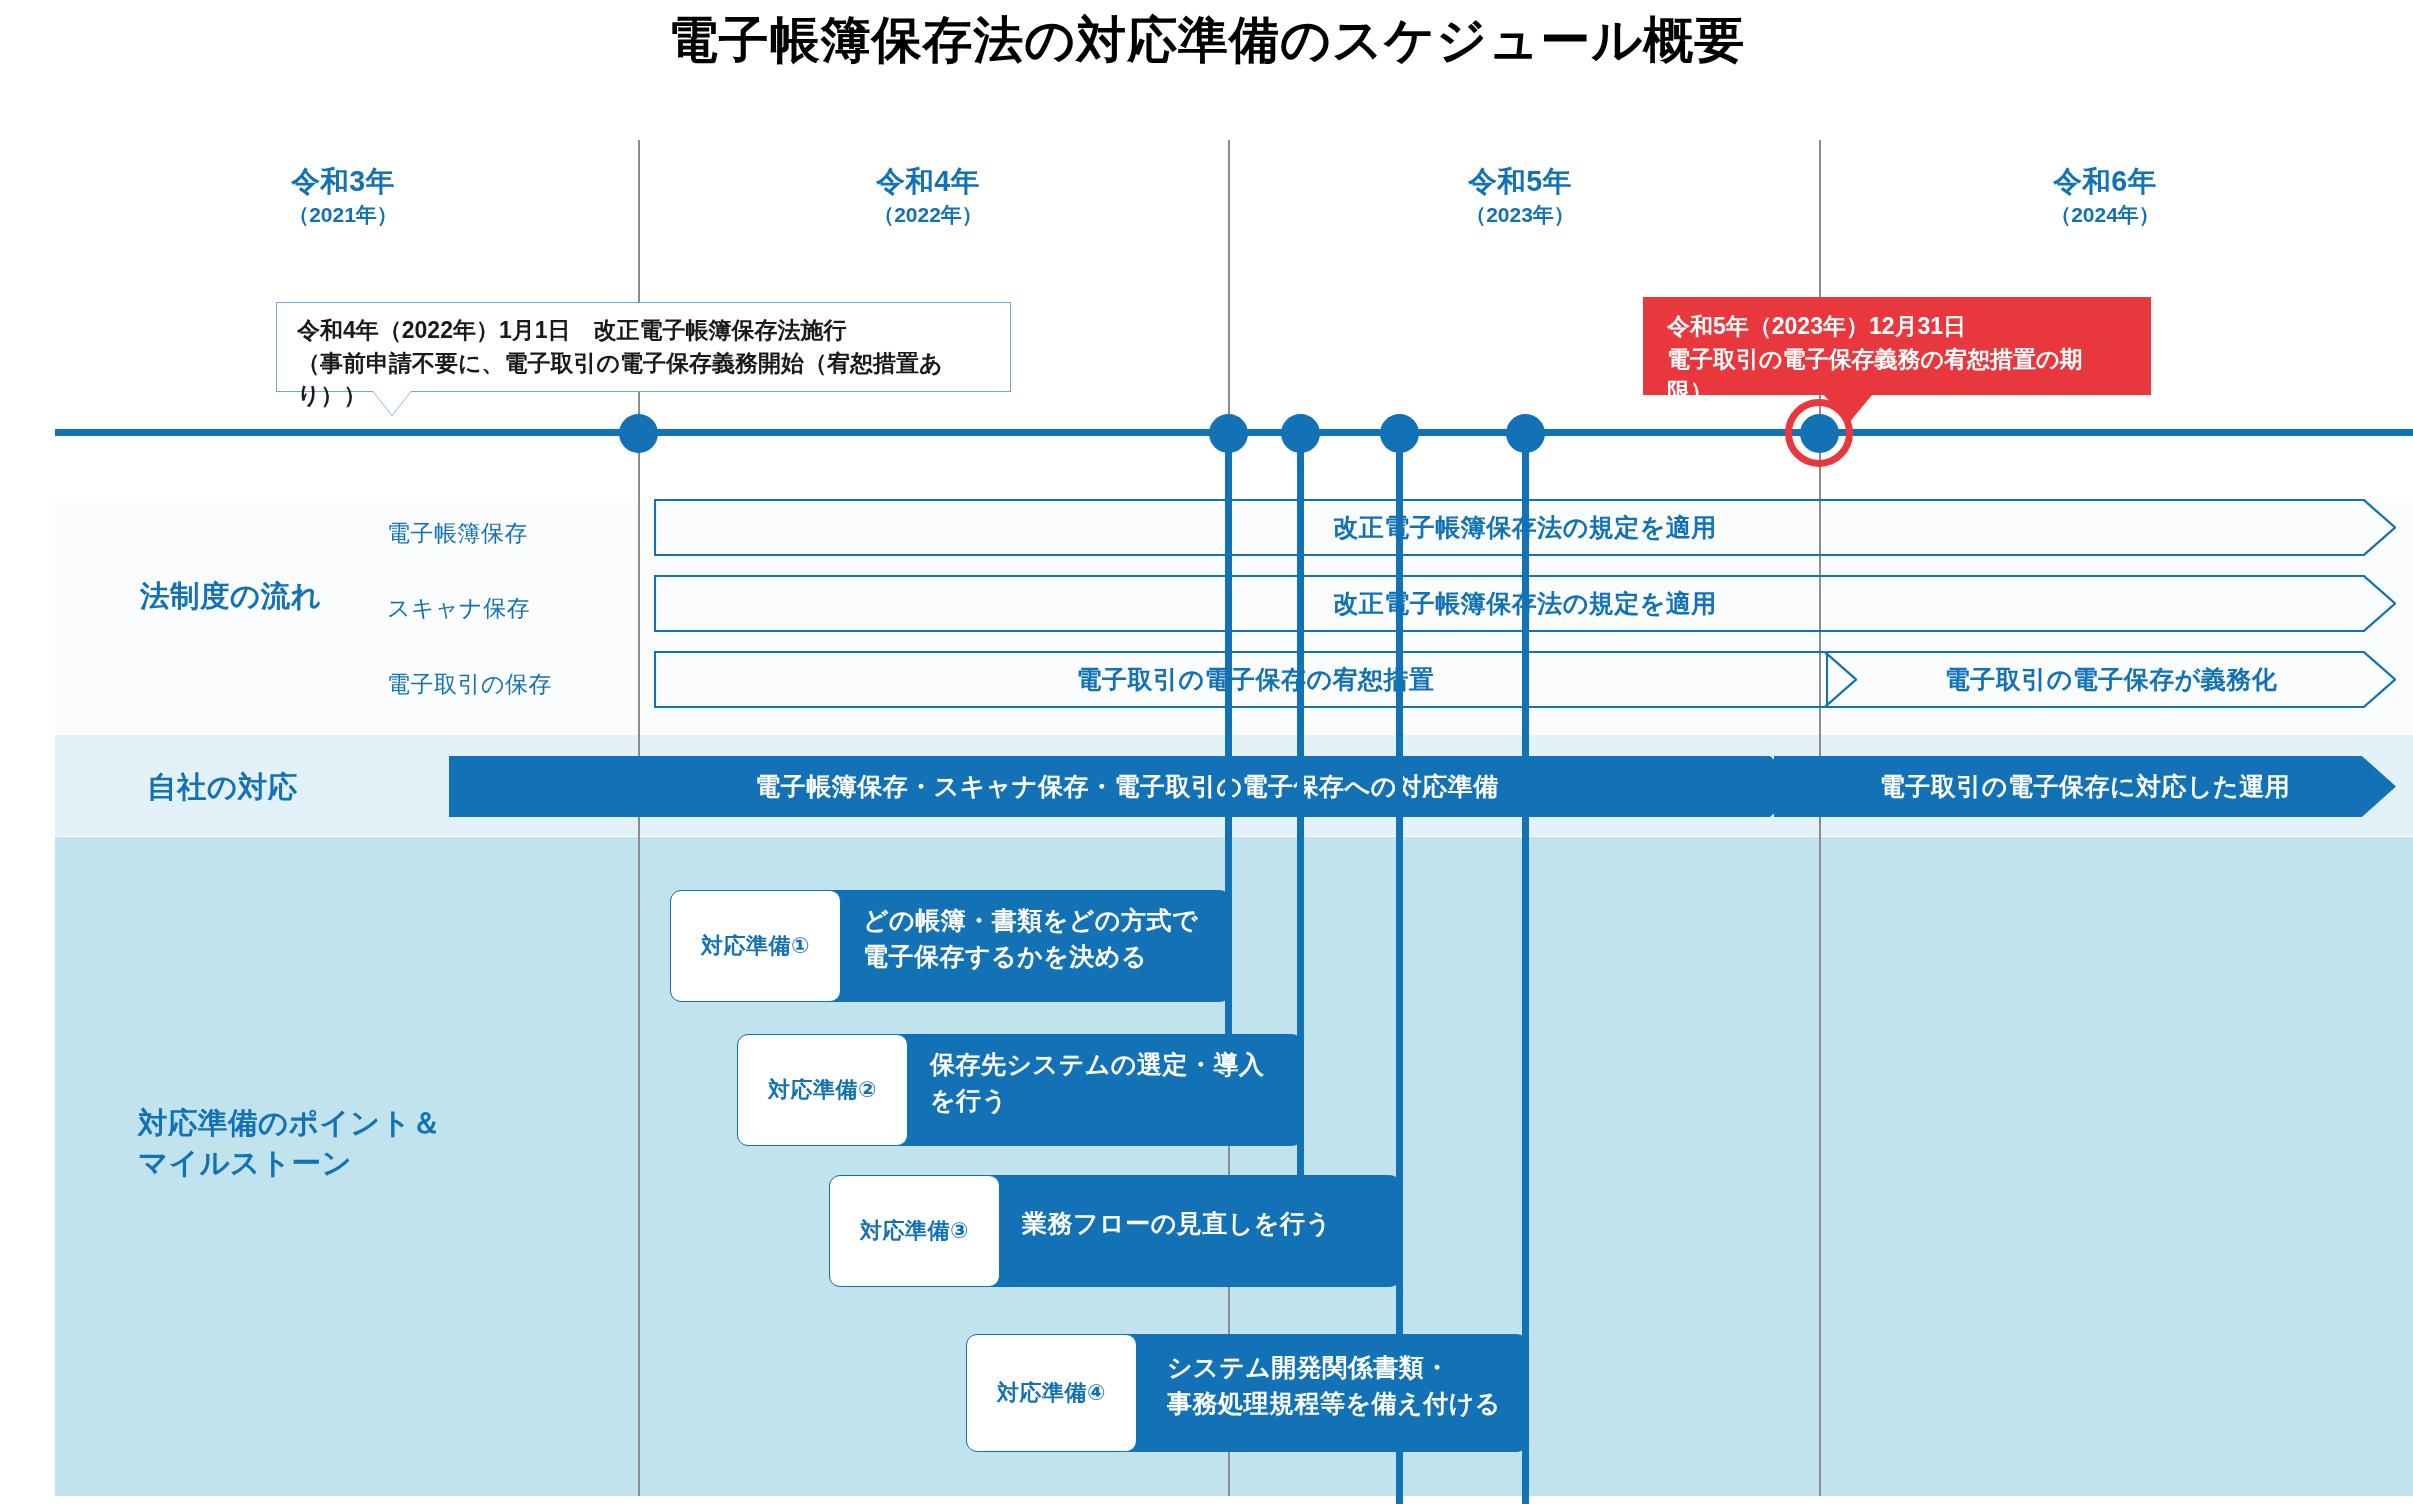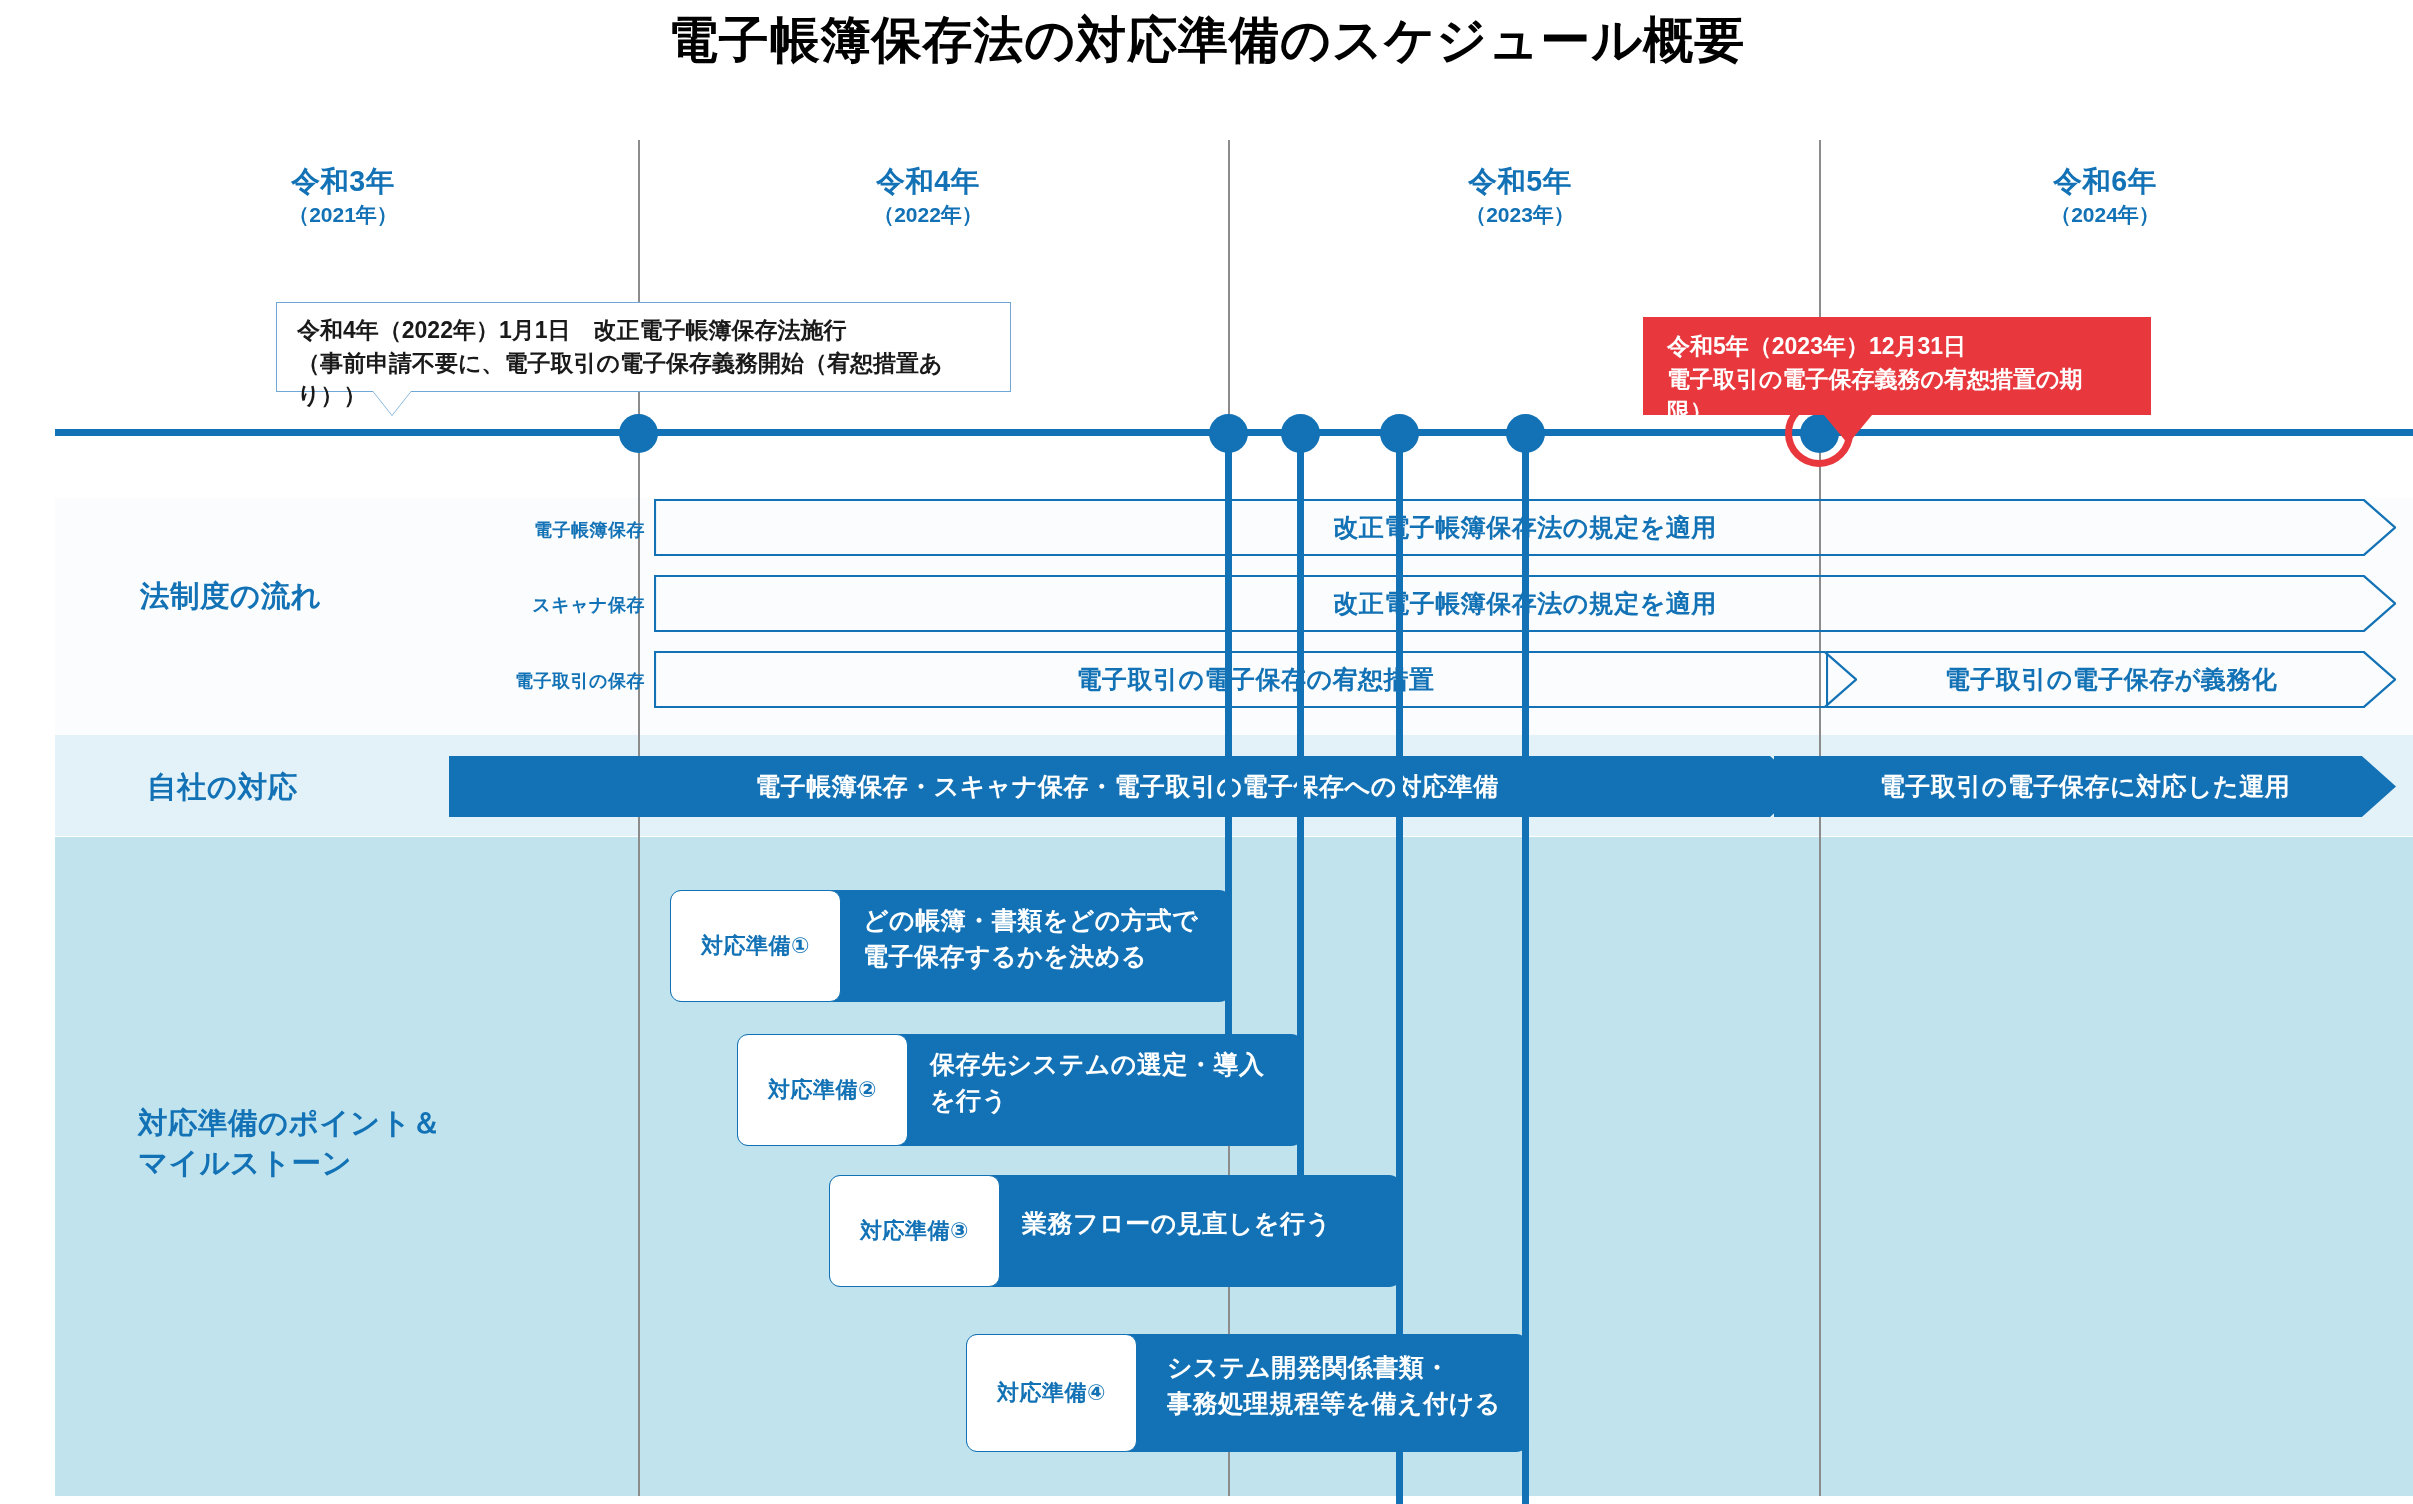--- a/index.html
+++ b/index.html
@@ -72,40 +72,39 @@
     border-left:19.4px solid transparent;border-right:19.4px solid transparent;
     border-top:24px solid #ffffff;
     filter:drop-shadow(0 1.8px 0 #6fa8d6);
   }
   .callout-red{
     position:absolute;left:1643px;top:297px;width:508px;height:98px;
     background:#e8383d;box-sizing:border-box;
     padding:13px 24px 0 24px;
     color:#ffffff;font-size:23px;line-height:1.42;font-weight:bold;
     z-index:7;
-    margin-top:20px;
   }
   .callout-red .tail{
     position:absolute;left:181px;top:98px;width:0;height:0;
     border-left:24px solid transparent;border-right:24px solid transparent;
     border-top:29.5px solid #e8383d;
   }
 
   
   .sec-label{
     position:absolute;color:#1272b5;font-weight:bold;font-size:29.5px;
     line-height:1.34;letter-spacing:0.5px;
   }
   .sec-law{left:140px;top:576px;}
   .sec-own{left:147px;top:767px;}
   .sec-ms{left:138px;top:1103px;}
 
   .row-label{
-    position:absolute;color:#1272b5;font-weight:bold;font-size:18px;
-    width:258px;text-align:right;letter-spacing:0.5px;
+    position:absolute;color:#1272b5;font-weight:normal;font-size:23px;
+    width:258px;letter-spacing:0.5px;
   }
 
   
   .lawrow{position:absolute;height:57px;}
   .chev{
     position:absolute;height:57px;box-sizing:border-box;
     display:flex;align-items:center;justify-content:center;
     color:#1272b5;font-weight:bold;font-size:25px;letter-spacing:0.5px;
   }
   .chev svg{position:absolute;left:0;top:0;}

